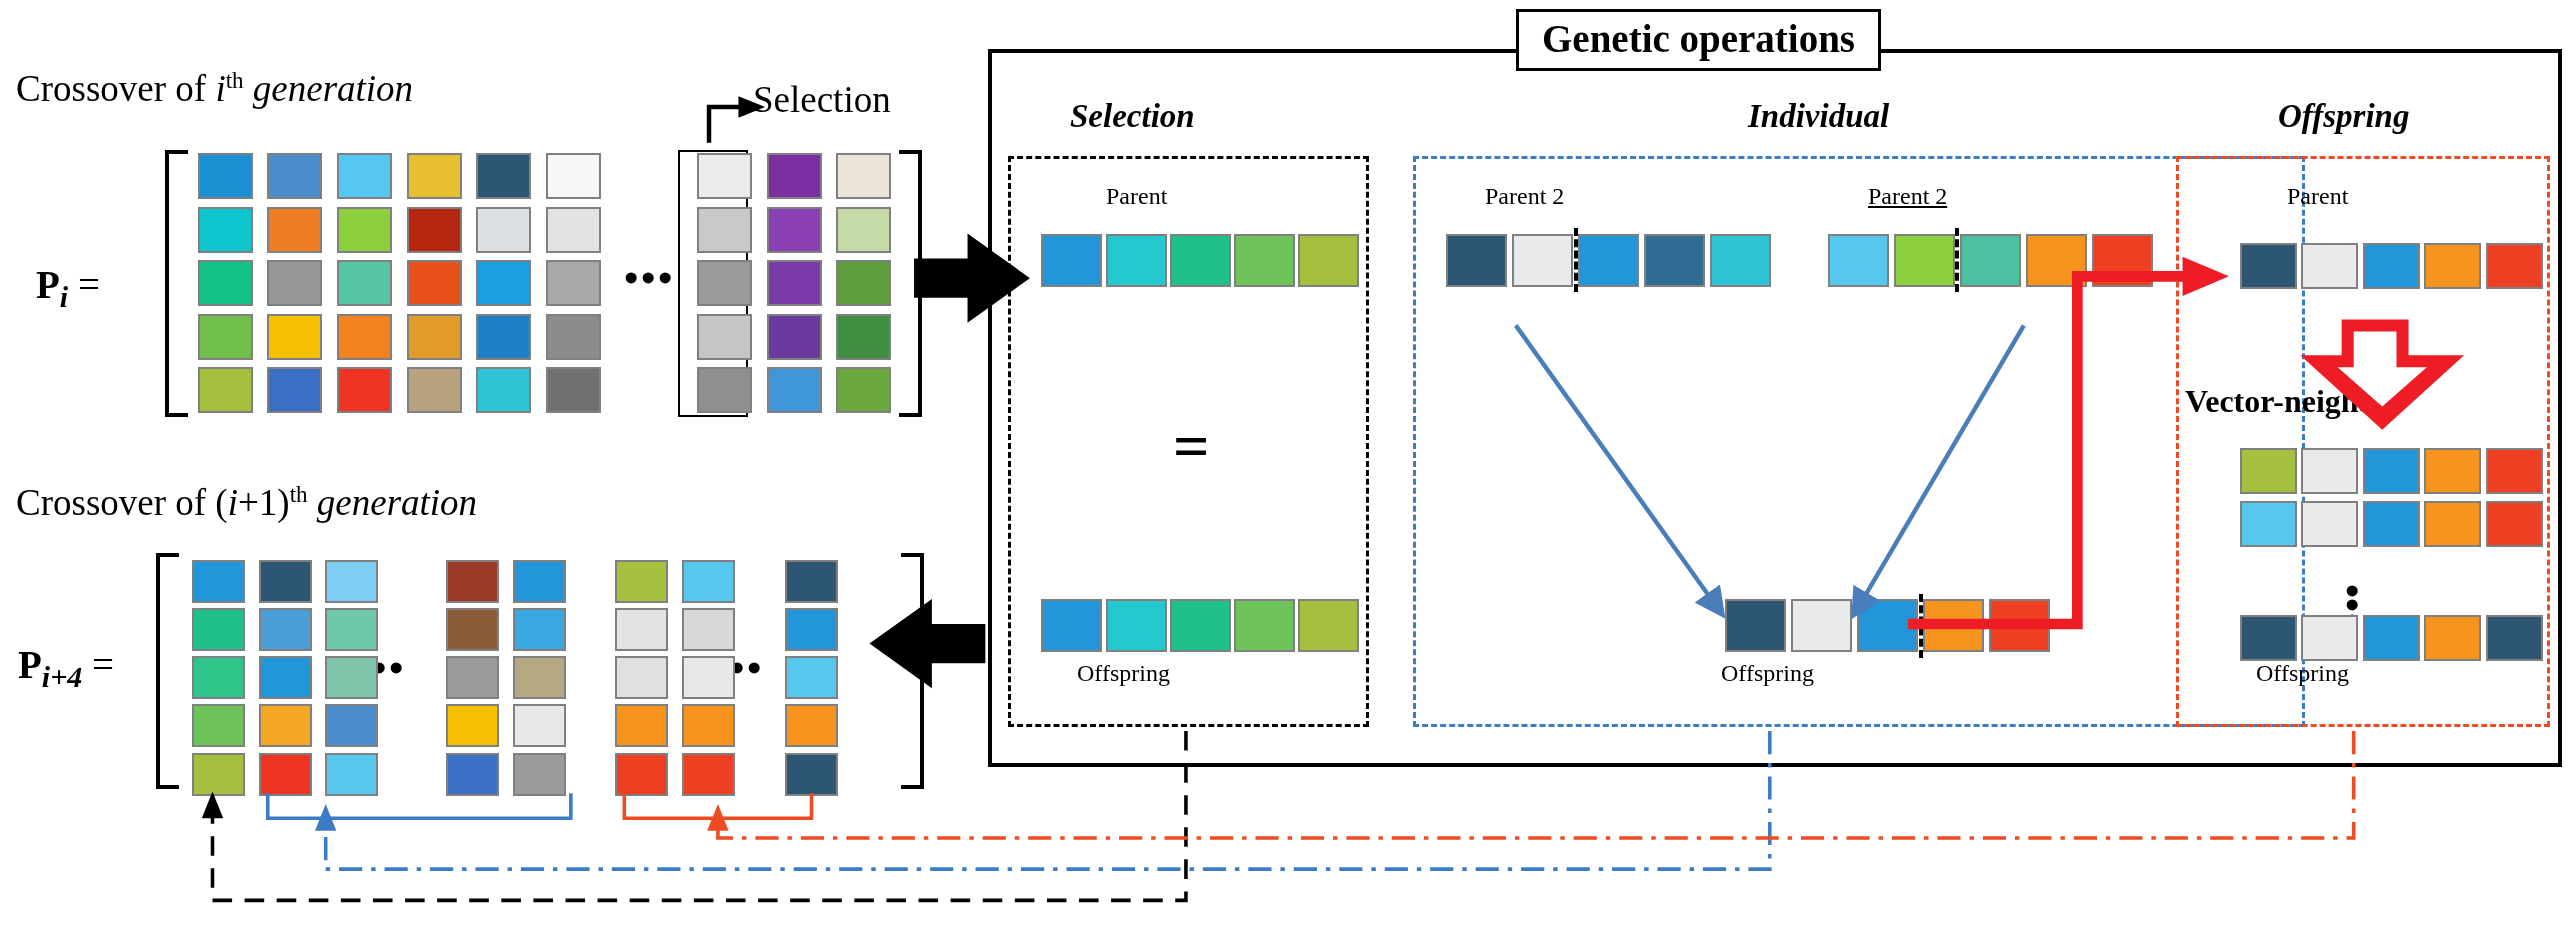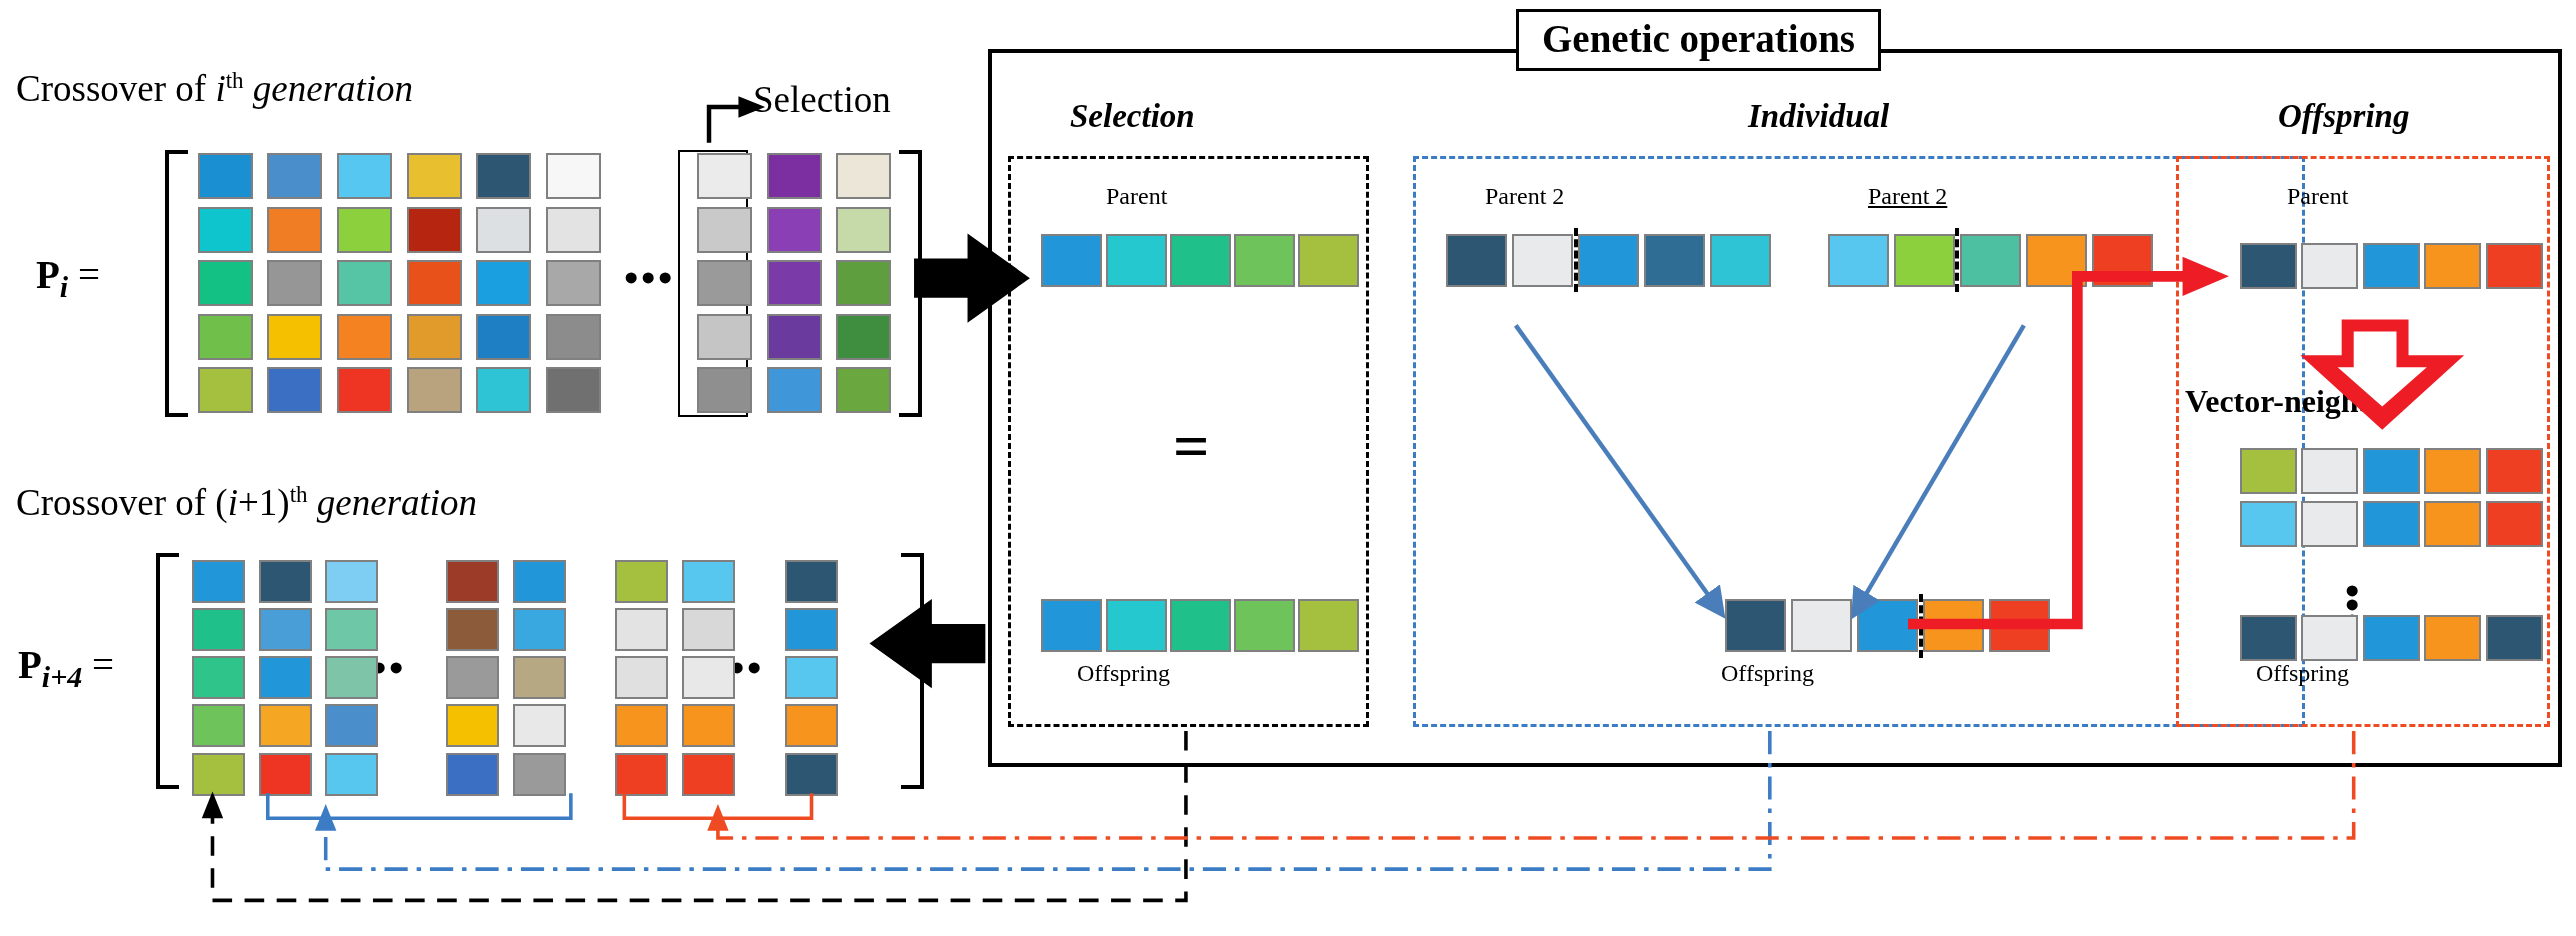--- a/index.html
+++ b/index.html
@@ -7,21 +7,21 @@
        font-family:"Liberation Serif","DejaVu Serif",serif;color:#000;}
   .abs{position:absolute;}
   .cell{position:absolute;box-sizing:border-box;border:2.7px solid #808080;}
   .lbl{position:absolute;white-space:nowrap;}
 
   
   #pop-i-label{left:16px;top:67px;font-size:37px;}
   #pop-i1-label{left:16px;top:481px;font-size:37px;}
   .ital{font-style:italic;}
   .sup{font-size:23px;vertical-align:super;font-style:normal;}
-  #pi-label{left:36px;top:252px;font-size:39px;font-weight:bold;text-align:center;}
+  #pi-label{left:36px;top:262px;font-size:39px;font-weight:bold;text-align:center;}
   #pi1-label{left:18px;top:642px;font-size:39px;font-weight:bold;}
 
   
   .brk{position:absolute;border:4.5px solid #000;width:23px;box-sizing:border-box;}
   .brk.l{border-right:none;}
   .brk.r{border-left:none;}
 
   
   .hdots{position:absolute;font-size:41px;letter-spacing:2.7px;font-weight:bold;}
   .vdots{position:absolute;font-size:36px;line-height:12.5px;text-align:center;font-weight:bold;}

